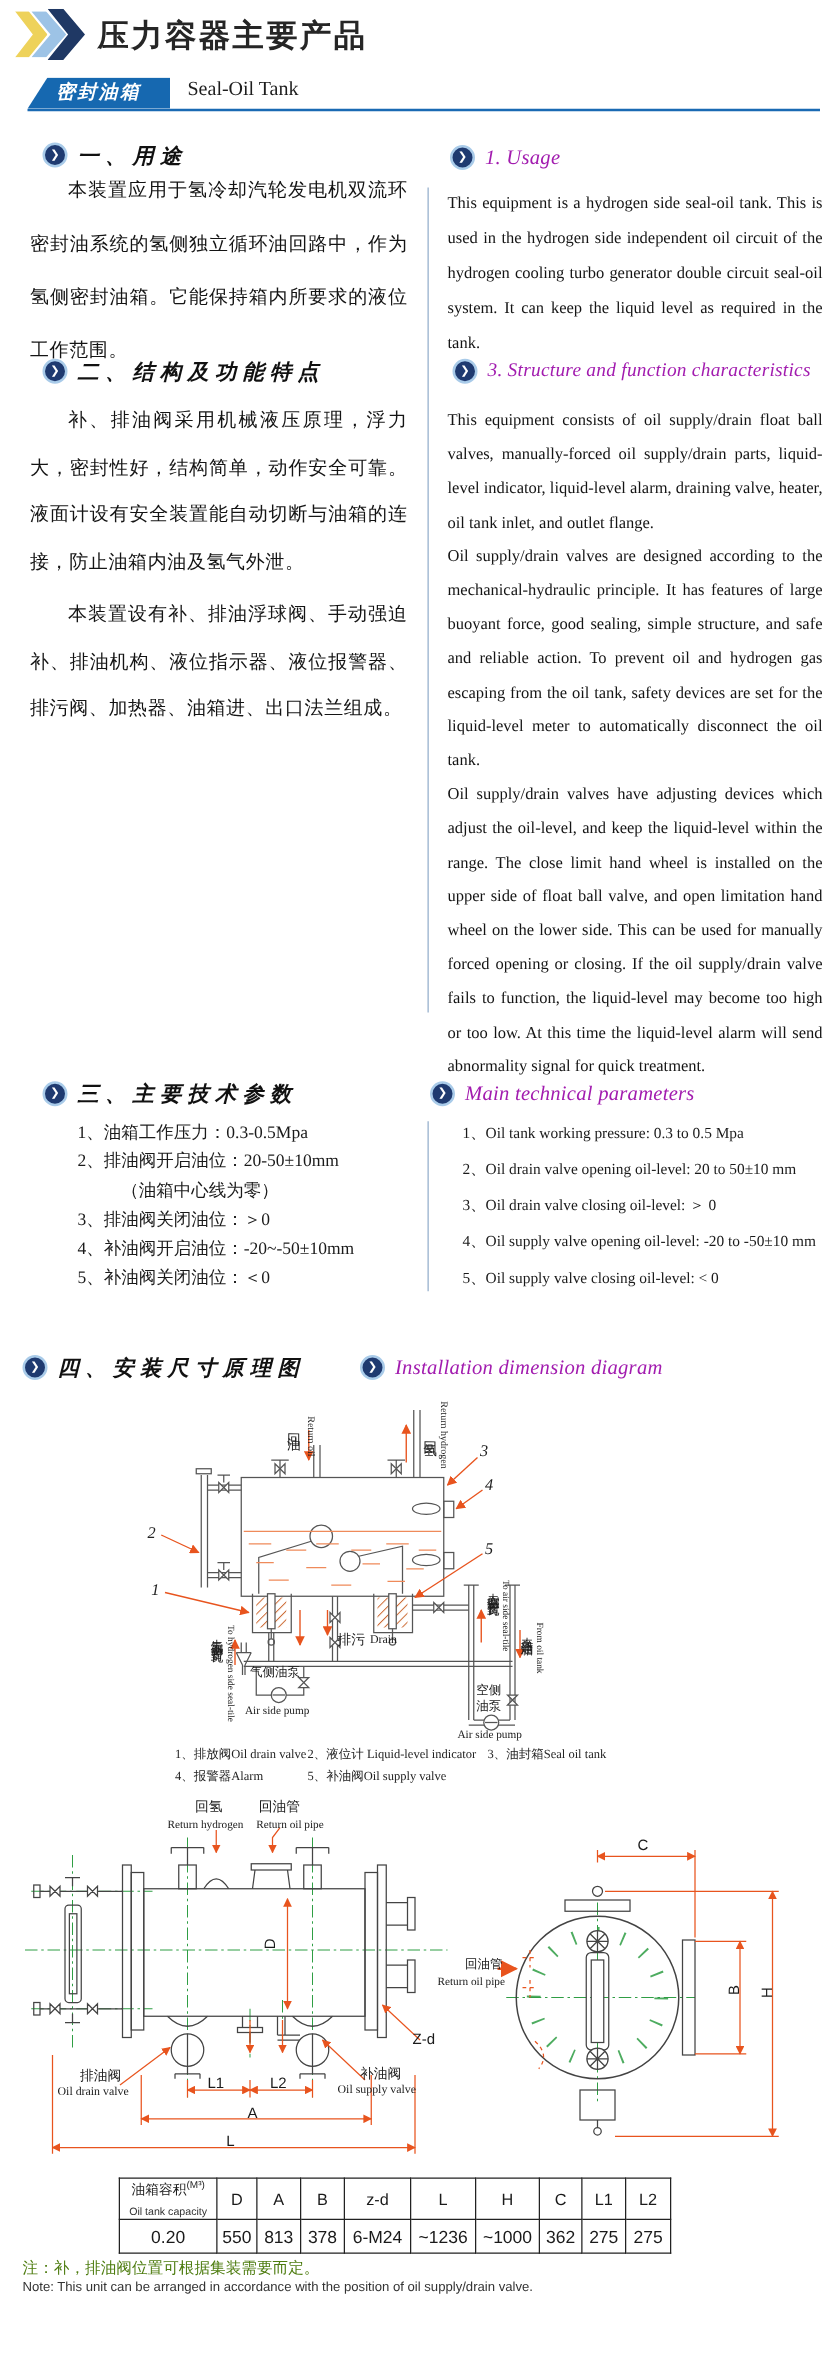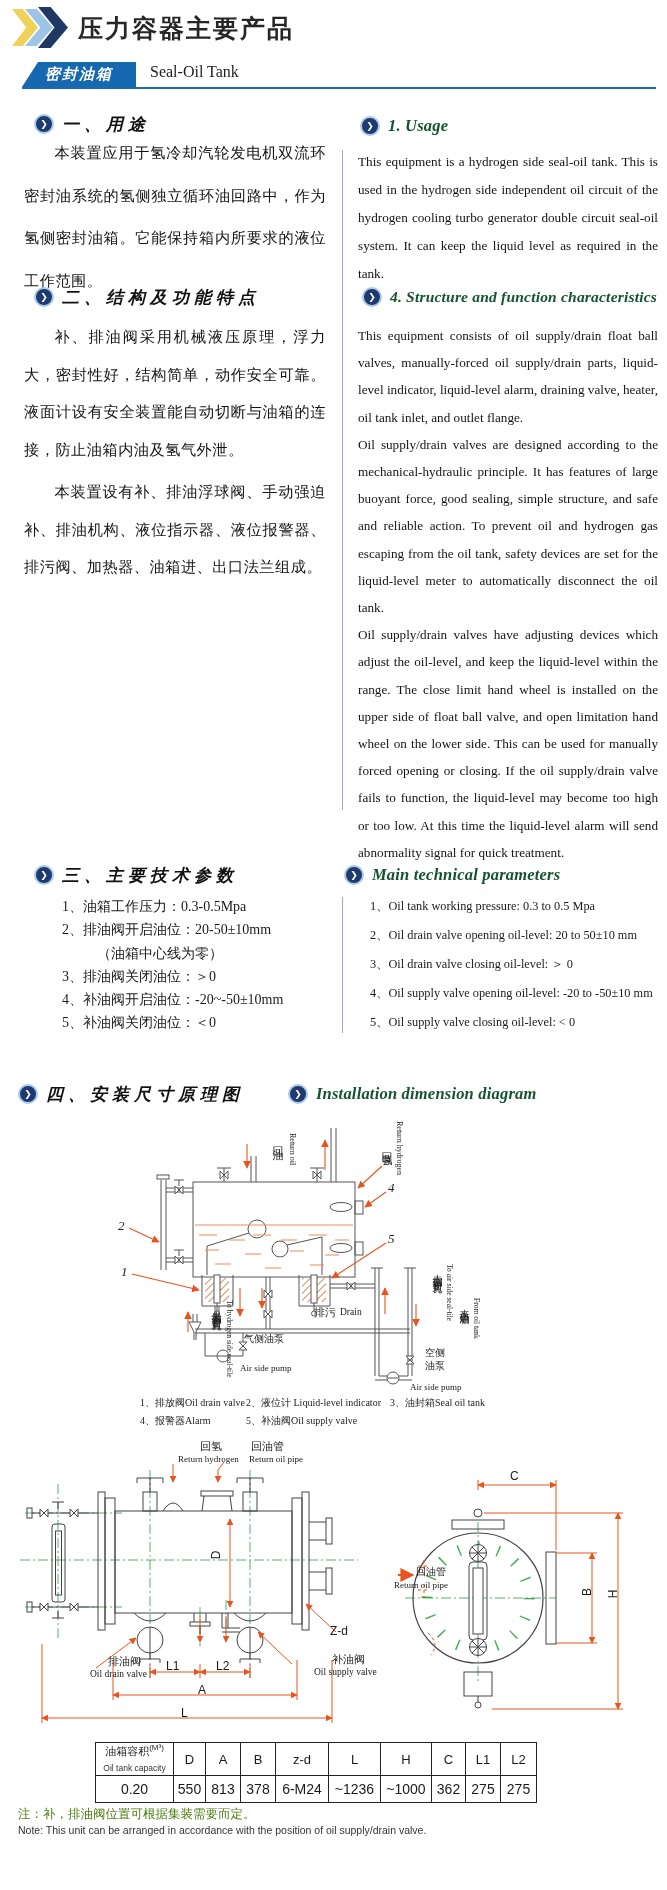--- a/index.html
+++ b/index.html
@@ -14,33 +14,33 @@
        clip-path:polygon(16px 0,100% 0,100% 100%,0 100%);color:#fff;font-weight:bold;
        font-style:italic;font-size:15px;text-align:center;line-height:25px;letter-spacing:2px;}
   .tab-en{position:absolute;left:150px;top:63px;font-size:16px;color:#1d1d1d;}
   .tab-rule{position:absolute;left:22px;top:87px;width:634px;height:2px;background:#1a6ab3;}
   
   .sec{position:absolute;display:flex;align-items:center;gap:8px;height:22px;}
   .sicon{flex:0 0 auto;width:16px;height:16px;border-radius:50%;background:#1f3a70;
          border:2.5px solid #a9cbe9;color:#fff;font-size:9px;line-height:16px;text-align:center;
          font-family:"DejaVu Sans",sans-serif;}
   .sec .cnt{font-size:17px;font-weight:bold;font-style:italic;letter-spacing:5px;color:#111;}
-  .sec .ent{font-size:16.5px;font-weight:bold;font-style:italic;color:#14532d;letter-spacing:0.2px;}
+  .sec .ent{font-size:16.5px;font-weight:normal;font-style:italic;color:#a21caf;letter-spacing:0.2px;}
   
   .cbody{position:absolute;text-align:justify;color:#141414;}
   .cbody p{margin:0 0 5px 0;text-indent:2em;}
   .cn1{font-size:15.2px;line-height:42.5px;letter-spacing:0.5px;}
   .cn2{font-size:15.2px;line-height:37.5px;letter-spacing:0.5px;}
   .en1{font-size:13.2px;line-height:28px;}
   .en2{font-size:13.2px;line-height:27.2px;}
   .ebody p{margin:0;text-indent:0;}
   .plist div{white-space:nowrap;}
   .divider{position:absolute;width:1px;background:#94aecb;}
   
-  .lbl{position:absolute;color:#1a1a1a;line-height:1.15;white-space:nowrap;margin-left:44px;}
+  .lbl{position:absolute;color:#1a1a1a;line-height:1.15;white-space:nowrap;}
   .v{writing-mode:vertical-rl;text-orientation:mixed;letter-spacing:2px;line-height:1;white-space:normal;}
   .rot{transform:rotate(-90deg);transform-origin:center;}
   .dim{position:absolute;color:#1a1a1a;font-size:12px;font-family:"Liberation Sans",sans-serif;}
   .callout{position:absolute;font-size:13px;font-style:italic;color:#222;}
   .legend-item{position:absolute;font-size:10px;color:#222;}
   
   .spec{position:absolute;left:95px;top:1742px;border-collapse:collapse;
         font-family:"Liberation Sans",sans-serif;}
   .spec td{border:1.2px solid #222;text-align:center;padding:0;}
   .spec .hrow td{height:32px;font-size:13px;}
@@ -89,21 +89,21 @@
     <span class="sicon">❯</span>
     <span class="cnt">二、结构及功能特点</span>
   </div>
   <div class="cbody cn2" style="left:24px;top:318px;width:302px;">
     <p>补、排油阀采用机械液压原理，浮力大，密封性好，结构简单，动作安全可靠。液面计设有安全装置能自动切断与油箱的连接，防止油箱内油及氢气外泄。</p>
     <p>本装置设有补、排油浮球阀、手动强迫补、排油机构、液位指示器、液位报警器、排污阀、加热器、油箱进、出口法兰组成。</p>
   </div>
 
   <div class="sec" style="left:362px;top:286px;">
     <span class="sicon">❯</span>
-    <span class="ent" style="font-size:15.5px;">4. Structure and function characteristics</span>
+    <span class="ent" style="font-size:15.5px;">3. Structure and function characteristics</span>
   </div>
   <div class="cbody en2 ebody" style="left:358px;top:322px;width:300px;">
     <p>This equipment consists of oil supply/drain float ball valves, manually-forced oil supply/drain parts, liquid-level indicator, liquid-level alarm, draining valve, heater, oil tank inlet, and outlet flange.</p>
     <p>Oil supply/drain valves are designed according to the mechanical-hydraulic principle. It has features of large buoyant force, good sealing, simple structure, and safe and reliable action. To prevent oil and hydrogen gas escaping from the oil tank, safety devices are set for the liquid-level meter to automatically disconnect the oil tank.</p>
     <p>Oil supply/drain valves have adjusting devices which adjust the oil-level, and keep the liquid-level within the range. The close limit hand wheel is installed on the upper side of float ball valve, and open limitation hand wheel on the lower side. This can be used for manually forced opening or closing. If the oil supply/drain valve fails to function, the liquid-level may become too high or too low. At this time the liquid-level alarm will send abnormality signal for quick treatment.</p>
   </div>
 
   <div class="sec" style="left:34px;top:864px;">
     <span class="sicon">❯</span>
     <span class="cnt">三、主要技术参数</span>

